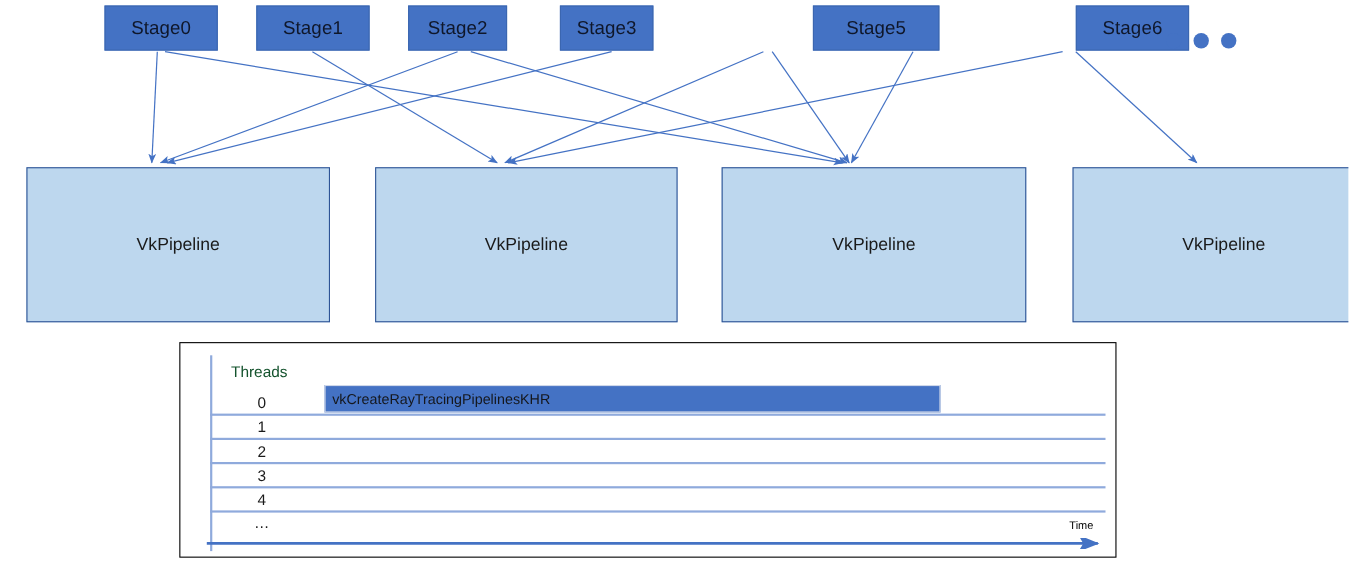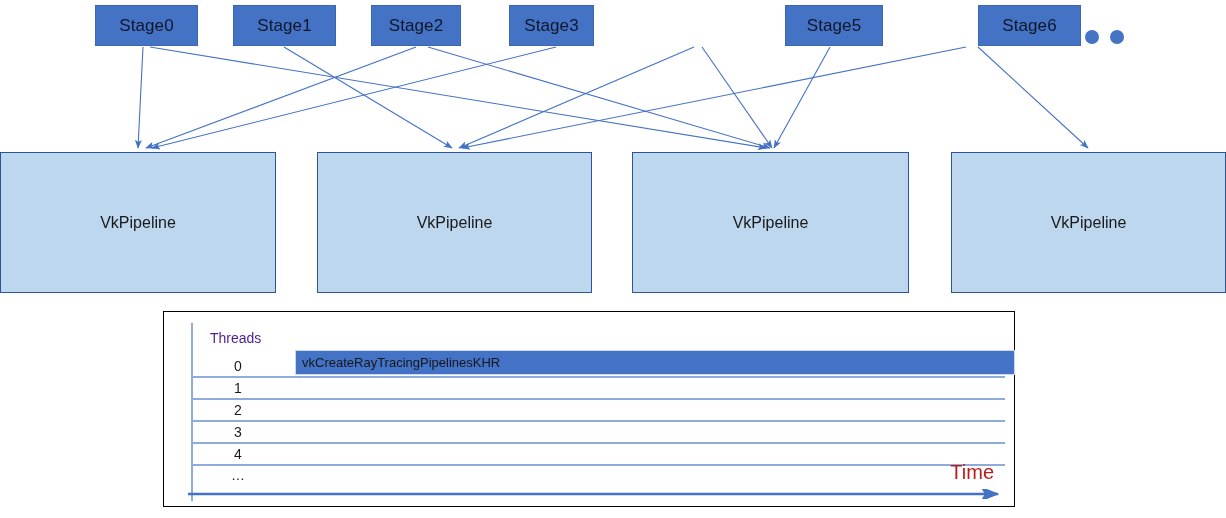--- a/index.html
+++ b/index.html
@@ -69,20 +69,21 @@
     box-sizing: border-box;
     background: #BDD7EE;
     border: 1px solid #2E5496;
     color: #1a1a1a;
     font-size: 16px;
     display: flex;
     align-items: center;
     justify-content: center;
     top: 152px;
     height: 141px;
+    margin-left: 24px;
   }
 
   
   #timeline-panel {
     position: absolute;
     left: 163px;
     top: 311px;
     width: 852px;
     height: 196px;
     box-sizing: border-box;
@@ -100,21 +101,21 @@
     top: 11px;
     width: 2px;
     height: 178px;
     background: #8FAADC;
   }
   .tl-threads-label {
     position: absolute;
     left: 46px;
     top: 18px;
     font-size: 14px;
-    color: #4c1d95;
+    color: #14532d;
   }
   .tl-row-label {
     position: absolute;
     left: 60px;
     width: 28px;
     text-align: center;
     font-size: 14px;
     color: #1a1a1a;
   }
   .tl-row-rule {
@@ -133,22 +134,22 @@
     font-size: 13px;
     display: flex;
     align-items: center;
     padding-left: 6px;
     white-space: nowrap;
   }
   .tl-time-label {
     position: absolute;
     right: 20px;
     bottom: 22px;
-    font-size: 20px;
-    color: #b91c1c;
+    font-size: 10px;
+    color: #000000;
   }
   .tl-axis-h {
     position: absolute;
     left: 22px;
     bottom: 7px;
     height: 10px;
     width: 824px;
   }
 </style>
 </head>
@@ -189,21 +190,21 @@
   </div>
   <div class="stage-box" style="left:233px;width:103px">
     <span>Stage1</span>
   </div>
   <div class="stage-box" style="left:371px;width:90px">
     <span>Stage2</span>
   </div>
   <div class="stage-box" style="left:509px;width:85px">
     <span>Stage3</span>
   </div>
-  <div class="stage-box" style="left:785px;width:98px">
+  <div class="stage-box" style="left:739px;width:115px">
     <span>Stage5</span>
   </div>
   <div class="stage-box" style="left:978px;width:103px">
     <span>Stage6</span>
   </div>
 
   <div class="ellipsis-dots">
     <i></i>
     <i></i>
     <i></i>
@@ -223,21 +224,21 @@
   </div>
 
   <div id="timeline-panel">
     <div id="timeline-inner">
 
       <div class="tl-axis-v"></div>
 
       <div class="tl-threads-label">Threads</div>
 
       <div class="tl-row-label" style="top:46px">0</div>
-      <div class="tl-bar" style="left:131px;top:38px;width:720px;height:25px">
+      <div class="tl-bar" style="left:131px;top:38px;width:560px;height:25px">
         <span>vkCreateRayTracingPipelinesKHR</span>
       </div>
       <div class="tl-row-rule" style="top:64px"></div>
 
       <div class="tl-row-label" style="top:68px">1</div>
       <div class="tl-row-rule" style="top:86px"></div>
 
       <div class="tl-row-label" style="top:90px">2</div>
       <div class="tl-row-rule" style="top:108px"></div>
 

